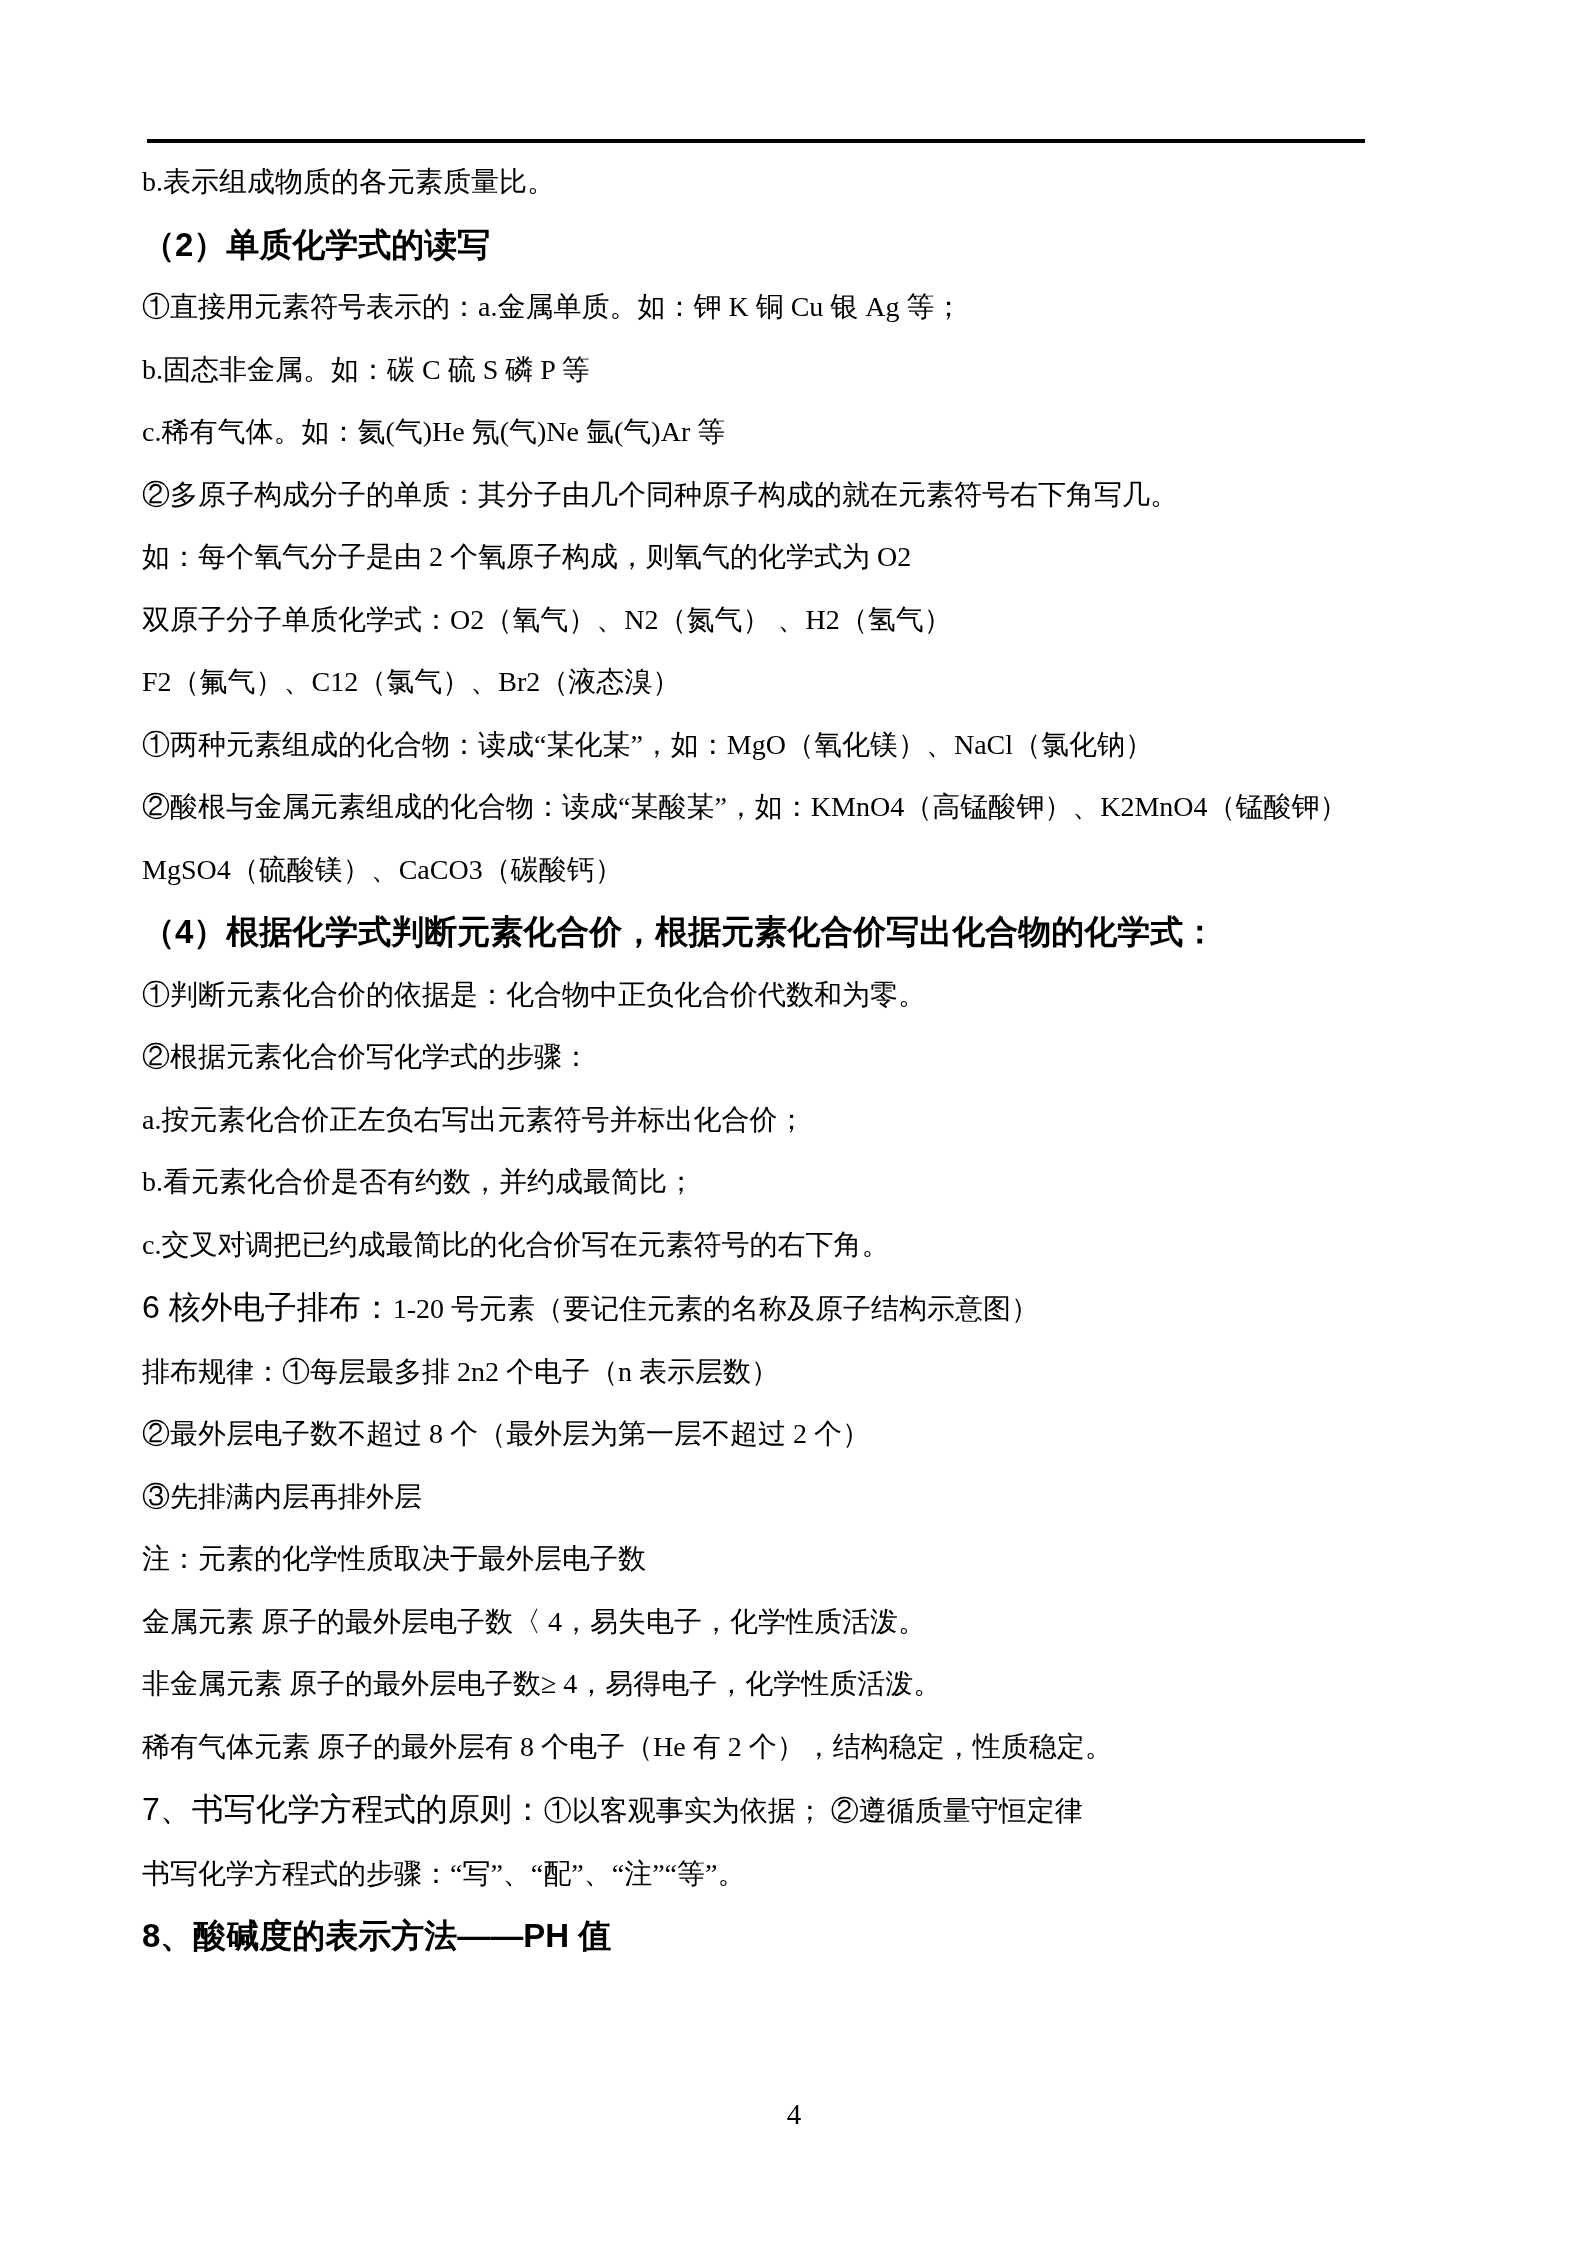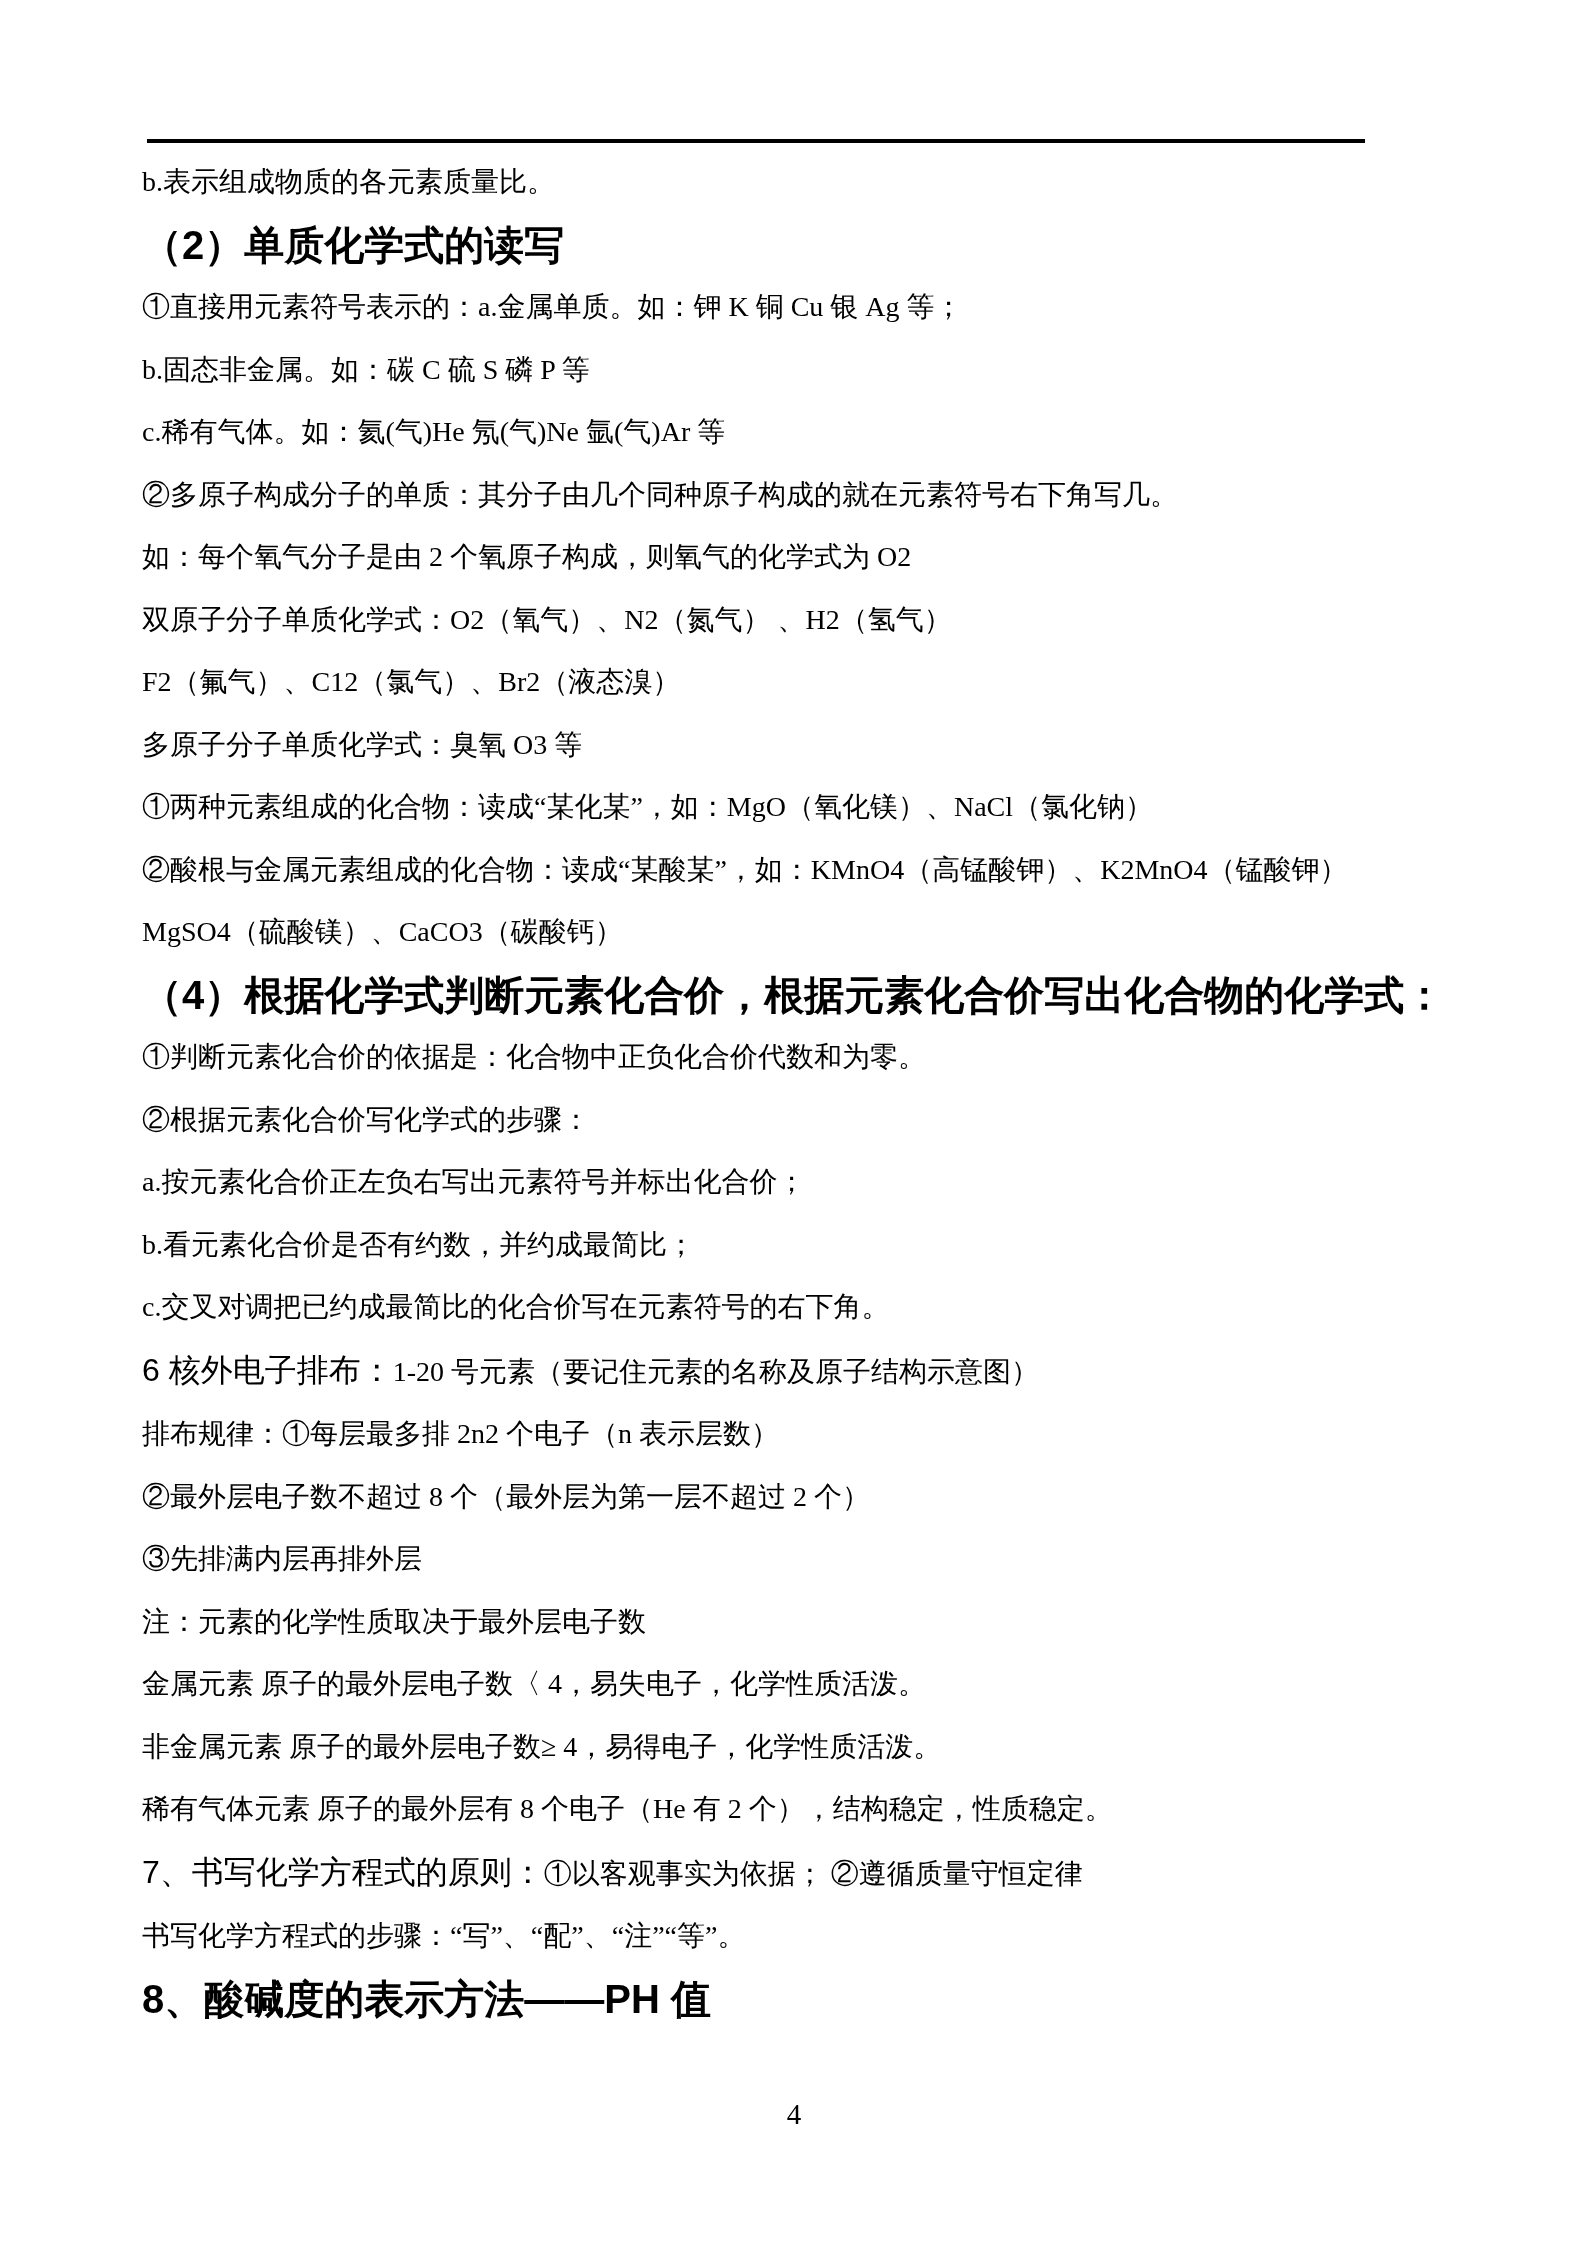--- a/index.html
+++ b/index.html
@@ -32,21 +32,21 @@
   }
   p.line {
     margin: 0;
     padding: 0;
     line-height: 62.5px;
     font-size: 28px;
     white-space: nowrap;
     font-family: "Liberation Serif", "DejaVu Serif", serif;
   }
   p.line.heading {
-    font-size: 40px;
+    font-size: 33px;
     font-weight: bold;
     font-family: "Liberation Sans", "DejaVu Sans", sans-serif;
   }
   span.seg-bold {
     font-size: 32px;
     font-weight: normal;
     font-family: "Liberation Sans", "DejaVu Sans", sans-serif;
   }
   span.seg-regular {
     font-size: 28px;
@@ -72,21 +72,20 @@
   <div class="content" id="content">
       <p class="line"><span class="seg-regular">b.表示组成物质的各元素质量比。</span></p>
       <p class="line heading"><span class="">（2）单质化学式的读写</span></p>
       <p class="line"><span class="seg-regular">①直接用元素符号表示的：a.金属单质。如：钾 K 铜 Cu 银 Ag 等；</span></p>
       <p class="line"><span class="seg-regular">b.固态非金属。如：碳 C 硫 S 磷 P 等</span></p>
       <p class="line"><span class="seg-regular">c.稀有气体。如：氦(气)He 氖(气)Ne 氩(气)Ar 等</span></p>
       <p class="line"><span class="seg-regular">②多原子构成分子的单质：其分子由几个同种原子构成的就在元素符号右下角写几。</span></p>
       <p class="line"><span class="seg-regular">如：每个氧气分子是由 2 个氧原子构成，则氧气的化学式为 O2</span></p>
       <p class="line"><span class="seg-regular">双原子分子单质化学式：O2（氧气）、N2（氮气） 、H2（氢气）</span></p>
       <p class="line"><span class="seg-regular">F2（氟气）、C12（氯气）、Br2（液态溴）</span></p>
-      <p class="line"><span class="seg-regular">多原子分子单质化学式：臭氧 O3 等</span></p>
       <p class="line"><span class="seg-regular">①两种元素组成的化合物：读成“某化某”，如：MgO（氧化镁）、NaCl（氯化钠）</span></p>
       <p class="line"><span class="seg-regular">②酸根与金属元素组成的化合物：读成“某酸某”，如：KMnO4（高锰酸钾）、K2MnO4（锰酸钾）</span></p>
       <p class="line"><span class="seg-regular">MgSO4（硫酸镁）、CaCO3（碳酸钙）</span></p>
       <p class="line heading"><span class="">（4）根据化学式判断元素化合价，根据元素化合价写出化合物的化学式：</span></p>
       <p class="line"><span class="seg-regular">①判断元素化合价的依据是：化合物中正负化合价代数和为零。</span></p>
       <p class="line"><span class="seg-regular">②根据元素化合价写化学式的步骤：</span></p>
       <p class="line"><span class="seg-regular">a.按元素化合价正左负右写出元素符号并标出化合价；</span></p>
       <p class="line"><span class="seg-regular">b.看元素化合价是否有约数，并约成最简比；</span></p>
       <p class="line"><span class="seg-regular">c.交叉对调把已约成最简比的化合价写在元素符号的右下角。</span></p>
       <p class="line"><span class="seg-bold">6 核外电子排布：</span><span class="seg-regular">1-20 号元素（要记住元素的名称及原子结构示意图）</span></p>

